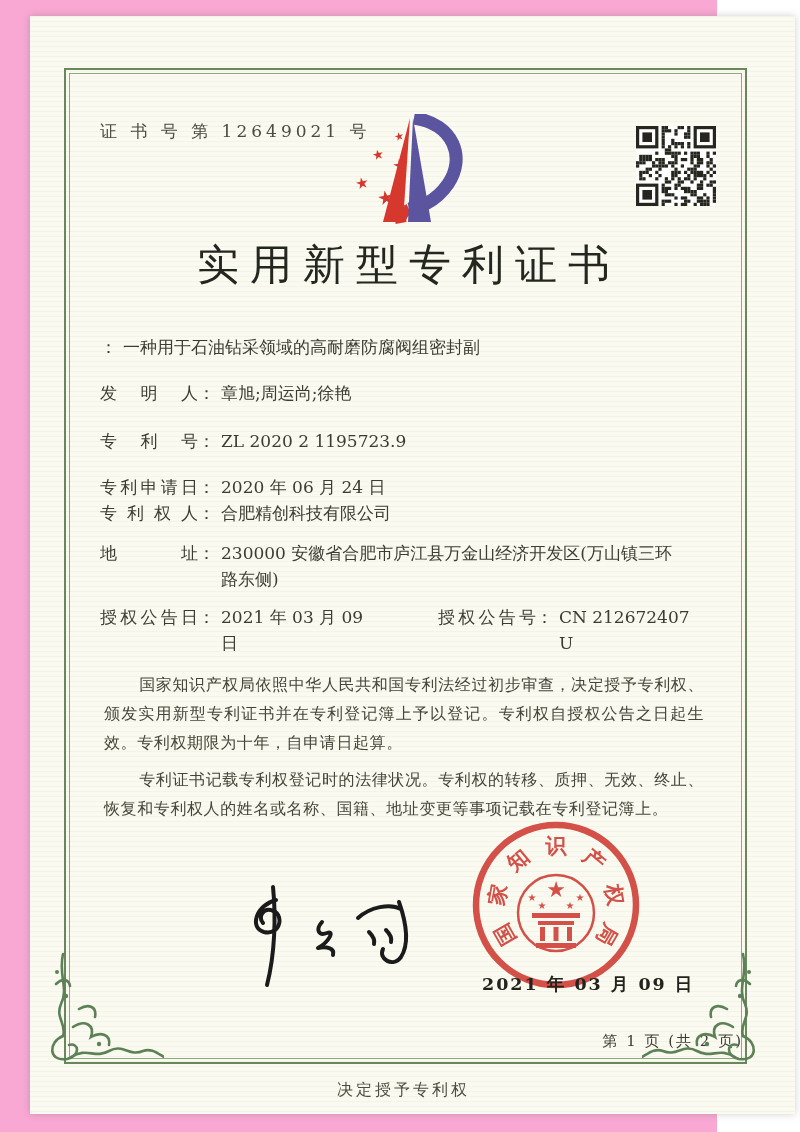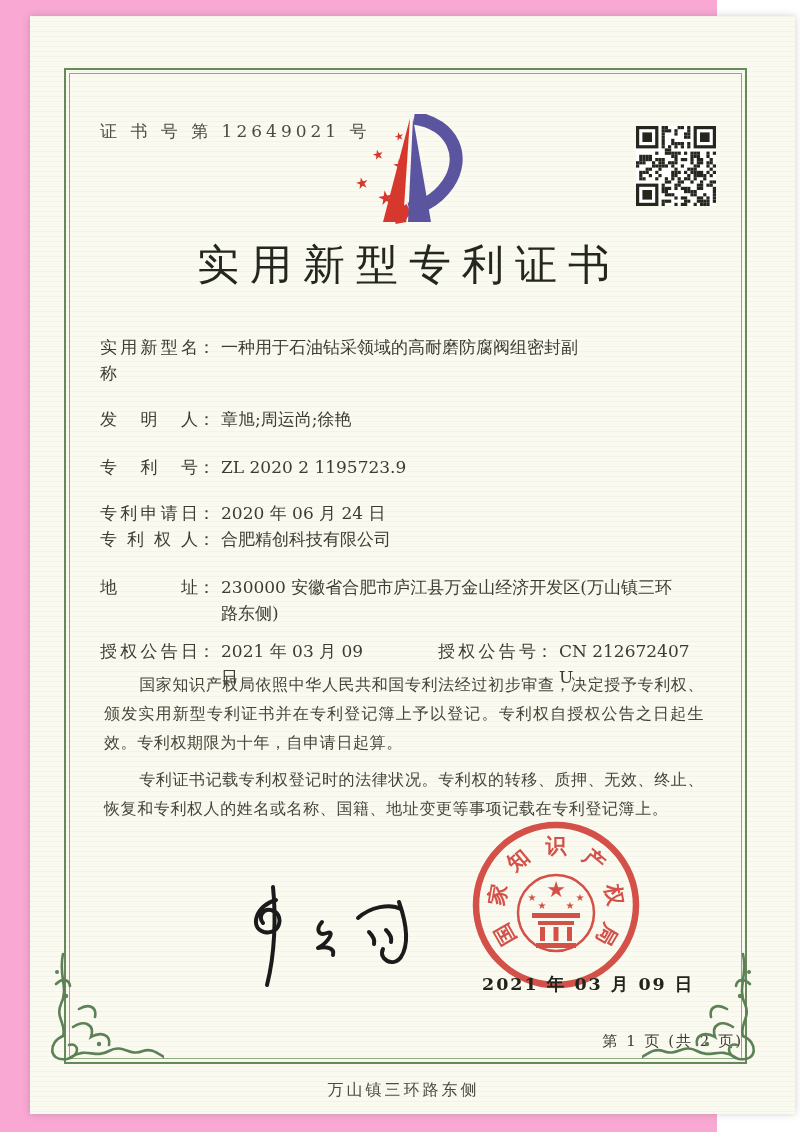--- a/index.html
+++ b/index.html
@@ -14,21 +14,21 @@
     border:2.5px solid #66885a;}
   .frame::after{content:"";position:absolute;inset:3px;border:1px solid #8fa981;}
   .cert-no{position:absolute;left:70px;top:104px;font-size:17px;letter-spacing:4px;color:#4b4b42;}
   .logo{position:absolute;left:318px;top:98px;width:120px;height:115px;}
   .qr{position:absolute;left:606px;top:110px;width:80px;height:80px;}
   .title{position:absolute;left:34px;top:221px;width:679px;text-align:center;
     font-size:42px;font-weight:400;color:#23271f;letter-spacing:11px;text-indent:11px;}
   .fields{position:absolute;left:70px;top:318px;width:600px;color:#3c3c33;font-size:17px;}
   .frow{display:flex;line-height:26px;}
   .frow.m1{margin-top:20px}.frow.m2{margin-top:22px}.frow.m3{margin-top:20px}
-  .frow.m4{}.frow.m5{margin-top:22px}.frow.m6{margin-top:12px}
+  .frow.m4{}.frow.m5{margin-top:14px}.frow.m6{margin-top:12px}
   .f-label{display:inline-block;width:98px;text-align:justify;text-align-last:justify;flex:none;}
   .f-colon{flex:none;margin-right:6px;}
   .f-value{max-width:455px;}
   .grant-pair2{margin-left:58px;display:flex;}
   .paras{position:absolute;left:66px;top:646px;width:616px;font-size:16px;line-height:29px;
     color:#45453a;text-align:justify;letter-spacing:0.6px;}
   .paras p{margin:8px;text-indent:2.2em;}
   .officer{position:absolute;left:70px;top:896px;font-size:18px;color:#2e2e27;line-height:36px;}
   .signature{position:absolute;left:192px;top:864px;width:218px;height:112px;}
   .seal{position:absolute;left:437px;top:801px;width:178px;height:176px;opacity:.92;}
@@ -277,21 +277,20 @@
         <rect x="64.00" y="6.40" width="9.60" height="9.60" fill="#26261f"></rect>
         <rect x="0.00" y="57.60" width="22.40" height="22.40" fill="#26261f"></rect>
         <rect x="3.20" y="60.80" width="16.00" height="16.00" fill="#ffffff"></rect>
         <rect x="6.40" y="64.00" width="9.60" height="9.60" fill="#26261f"></rect>
       </svg>
 
     <div class="title">实用新型专利证书</div>
 
     <div class="fields">
       <div class="frow">
-        <span class="f-label">实用新型名称</span>
           <span class="f-colon">：</span>
           <span class="f-value">一种用于石油钻采领域的高耐磨防腐阀组密封副</span>
       </div>
       <div class="frow m1">
         <span class="f-label">发明人</span>
           <span class="f-colon">：</span>
           <span class="f-value">章旭;周运尚;徐艳</span>
       </div>
       <div class="frow m2">
         <span class="f-label">专利号</span>
@@ -383,21 +382,21 @@
           <rect x="73" y="110" width="5" height="14"></rect>
           <rect x="86.5" y="110" width="5" height="14"></rect>
           <rect x="100" y="110" width="5" height="14"></rect>
           <rect x="69" y="126" width="40" height="5"></rect>
         </g>
       </g>
     </svg>
     <div class="seal-date">2021 年 03 月 09 日</div>
 
     <div class="page-info">第 1 页 (共 2 页)</div>
-    <div class="back-note">万山镇三环路东侧</div>
+    <div class="back-note">决定授予专利权</div>
 
     <svg class="flourish fl-left" viewBox="0 0 122 122">
       <g stroke="#5d8156" stroke-width="2.6" fill="none" stroke-linecap="round">
         <path d="M21,2 C16,24 27,36 19,52 C13,66 25,72 21,84"></path>
         <path d="M21,84 C6,90 6,110 25,107 C39,104 37,90 27,93"></path>
         <path d="M29,105 C45,95 53,107 67,99 C81,91 87,105 101,99 C109,96 115,101 122,105"></path>
         <path d="M31,75 C43,67 53,73 49,85 C59,79 69,83 67,93"></path>
         <path d="M37,57 C47,51 55,55 53,65"></path>
         <path d="M14,32 C20,26 27,27 28,34"></path>
       </g>

